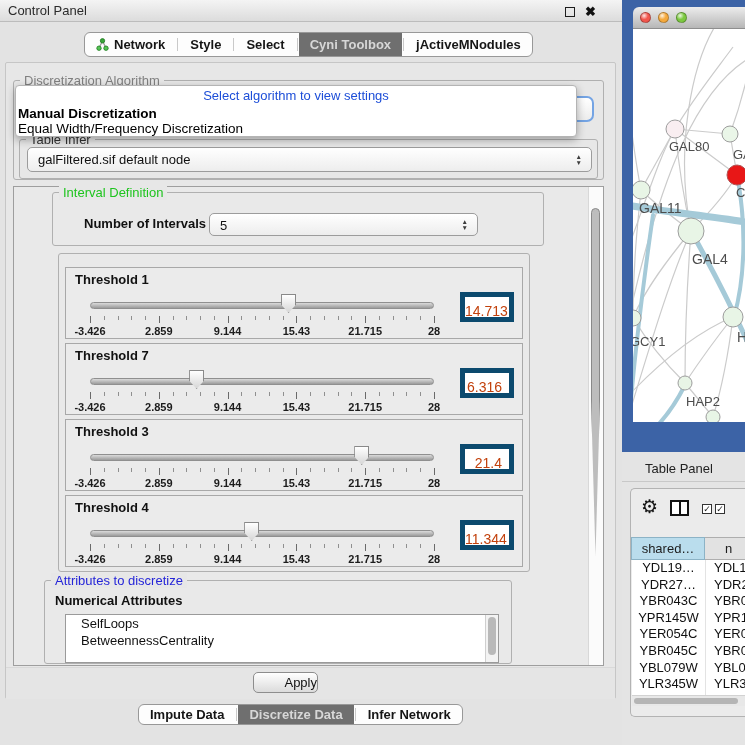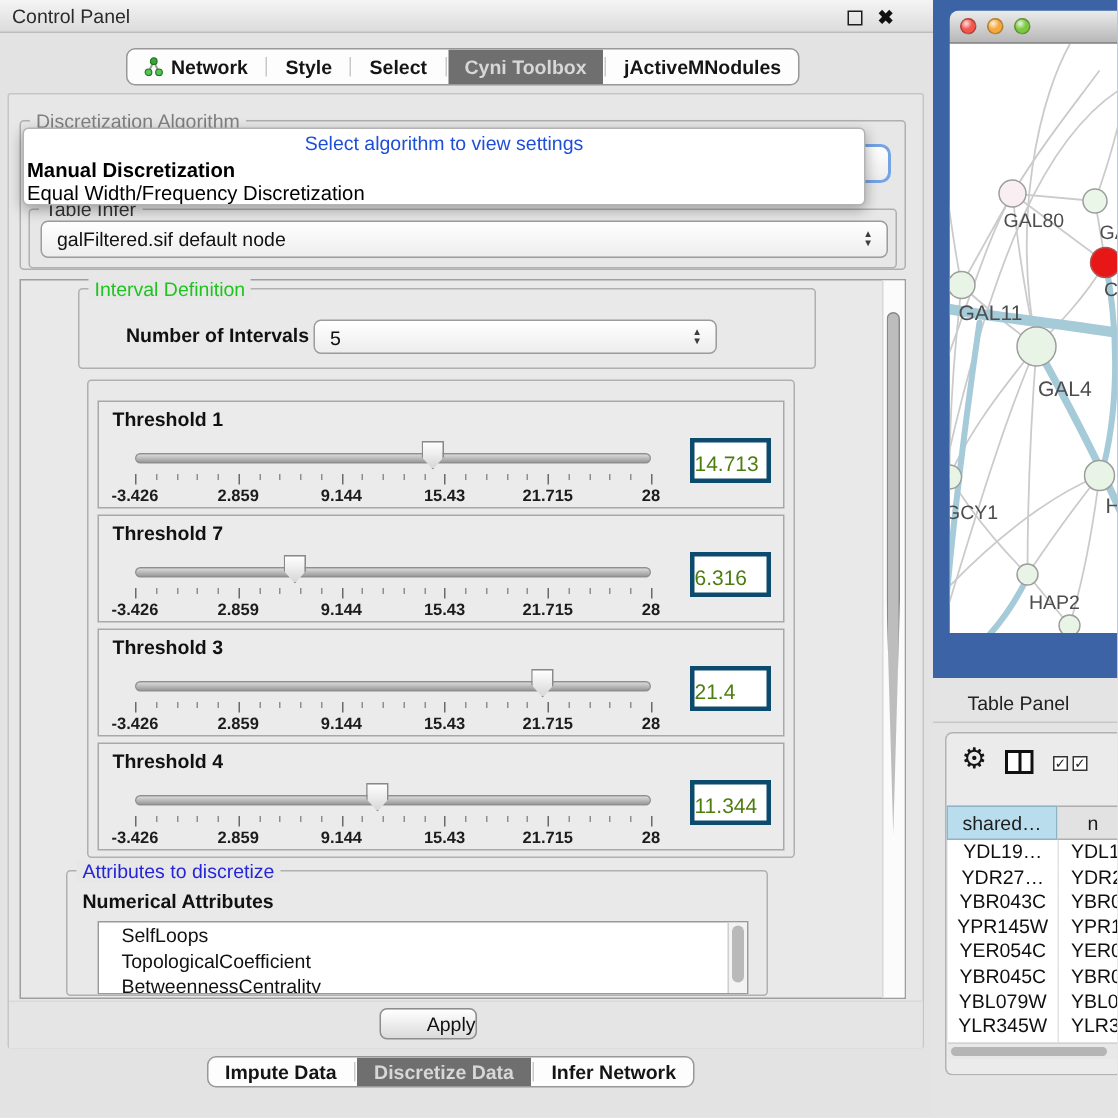--- a/index.html
+++ b/index.html
@@ -81,22 +81,22 @@
     background:linear-gradient(#dadada,#9b9b9b);border:1px solid #8f8f8f;box-sizing:border-box;}
   .thumb{position:absolute;top:0;width:15px;height:19px;
     background:linear-gradient(#ffffff,#d7d7d7);border:1px solid #898989;box-sizing:border-box;
     clip-path:polygon(0 0,100% 0,100% 55%,50% 100%,0 55%);}
   .tick{position:absolute;width:1px;background:#6a6a6a;top:22px;}
   .tick.major{height:7px;}
   .tick.minor{height:4px;background:#8f8f8f;}
   .ticklab{position:absolute;top:31px;width:44px;margin-left:-22px;text-align:center;
     font-size:11px;font-weight:bold;color:#1c1c1c;}
   .vbox{position:absolute;left:394px;top:24px;width:54px;height:30px;background:#fff;
-    border:3px solid #0c4a6e;box-sizing:border-box;font-size:14px;color:#4d7c0f;
-    line-height:28px;padding-right:7px;}
+    border:5px solid #0c4a6e;box-sizing:border-box;font-size:14px;color:#c2410c;
+    line-height:28px;text-align:right;padding-right:7px;}
 
   #attr-box{left:44px;top:580px;width:468px;height:84px;}
   #attr-box .attr-title{position:absolute;left:10px;top:12px;font-size:13px;font-weight:bold;color:#111;}
   #attr-list{position:absolute;left:20px;top:33px;width:434px;height:49px;background:#fff;
     border:1px solid #9a9a9a;box-sizing:border-box;overflow:hidden;}
   .attr-item{font-size:13px;line-height:17px;padding-left:15px;color:#111;white-space:nowrap;}
   #attr-scroll{position:absolute;right:0;top:0;width:13px;height:100%;background:#f3f3f3;
     border-left:1px solid #cfcfcf;box-sizing:border-box;}
   #attr-scroll .thumb2{position:absolute;left:2px;top:2px;width:8px;height:38px;
     background:#b9b9b9;border-radius:4px;}
@@ -383,21 +383,20 @@
       </div>
     </div>
 </div>
 
 <div class="abs gbox" id="attr-box">
   <span class="glabel lab-blue">Attributes to discretize</span>
   <span class="attr-title">Numerical Attributes</span>
   <div id="attr-list">
     <div id="attr-items">
         <div class="attr-item">SelfLoops</div>
-        <div class="attr-item">TopologicalCoefficient</div>
         <div class="attr-item">BetweennessCentrality</div>
       </div>
     <div id="attr-scroll">
       <div class="thumb2"></div>
     </div>
   </div>
 </div>
 
 <div class="abs" id="apply-strip"></div>
 <div class="abs" id="apply-btn">Apply</div>

